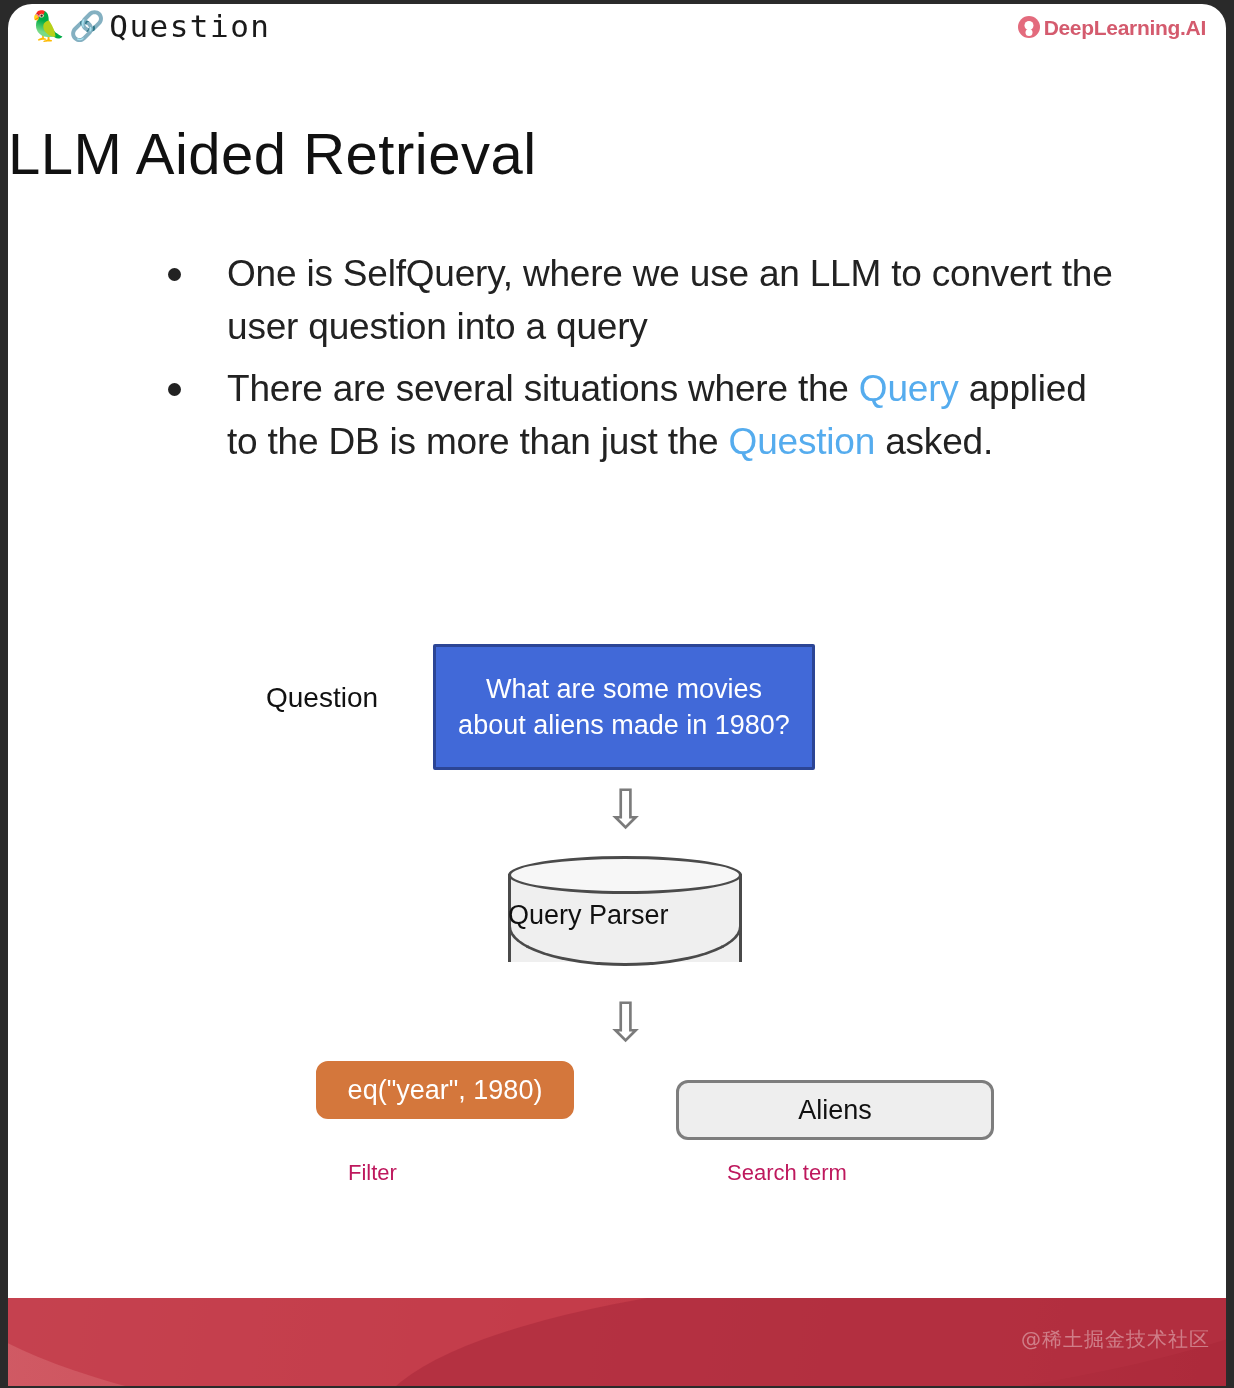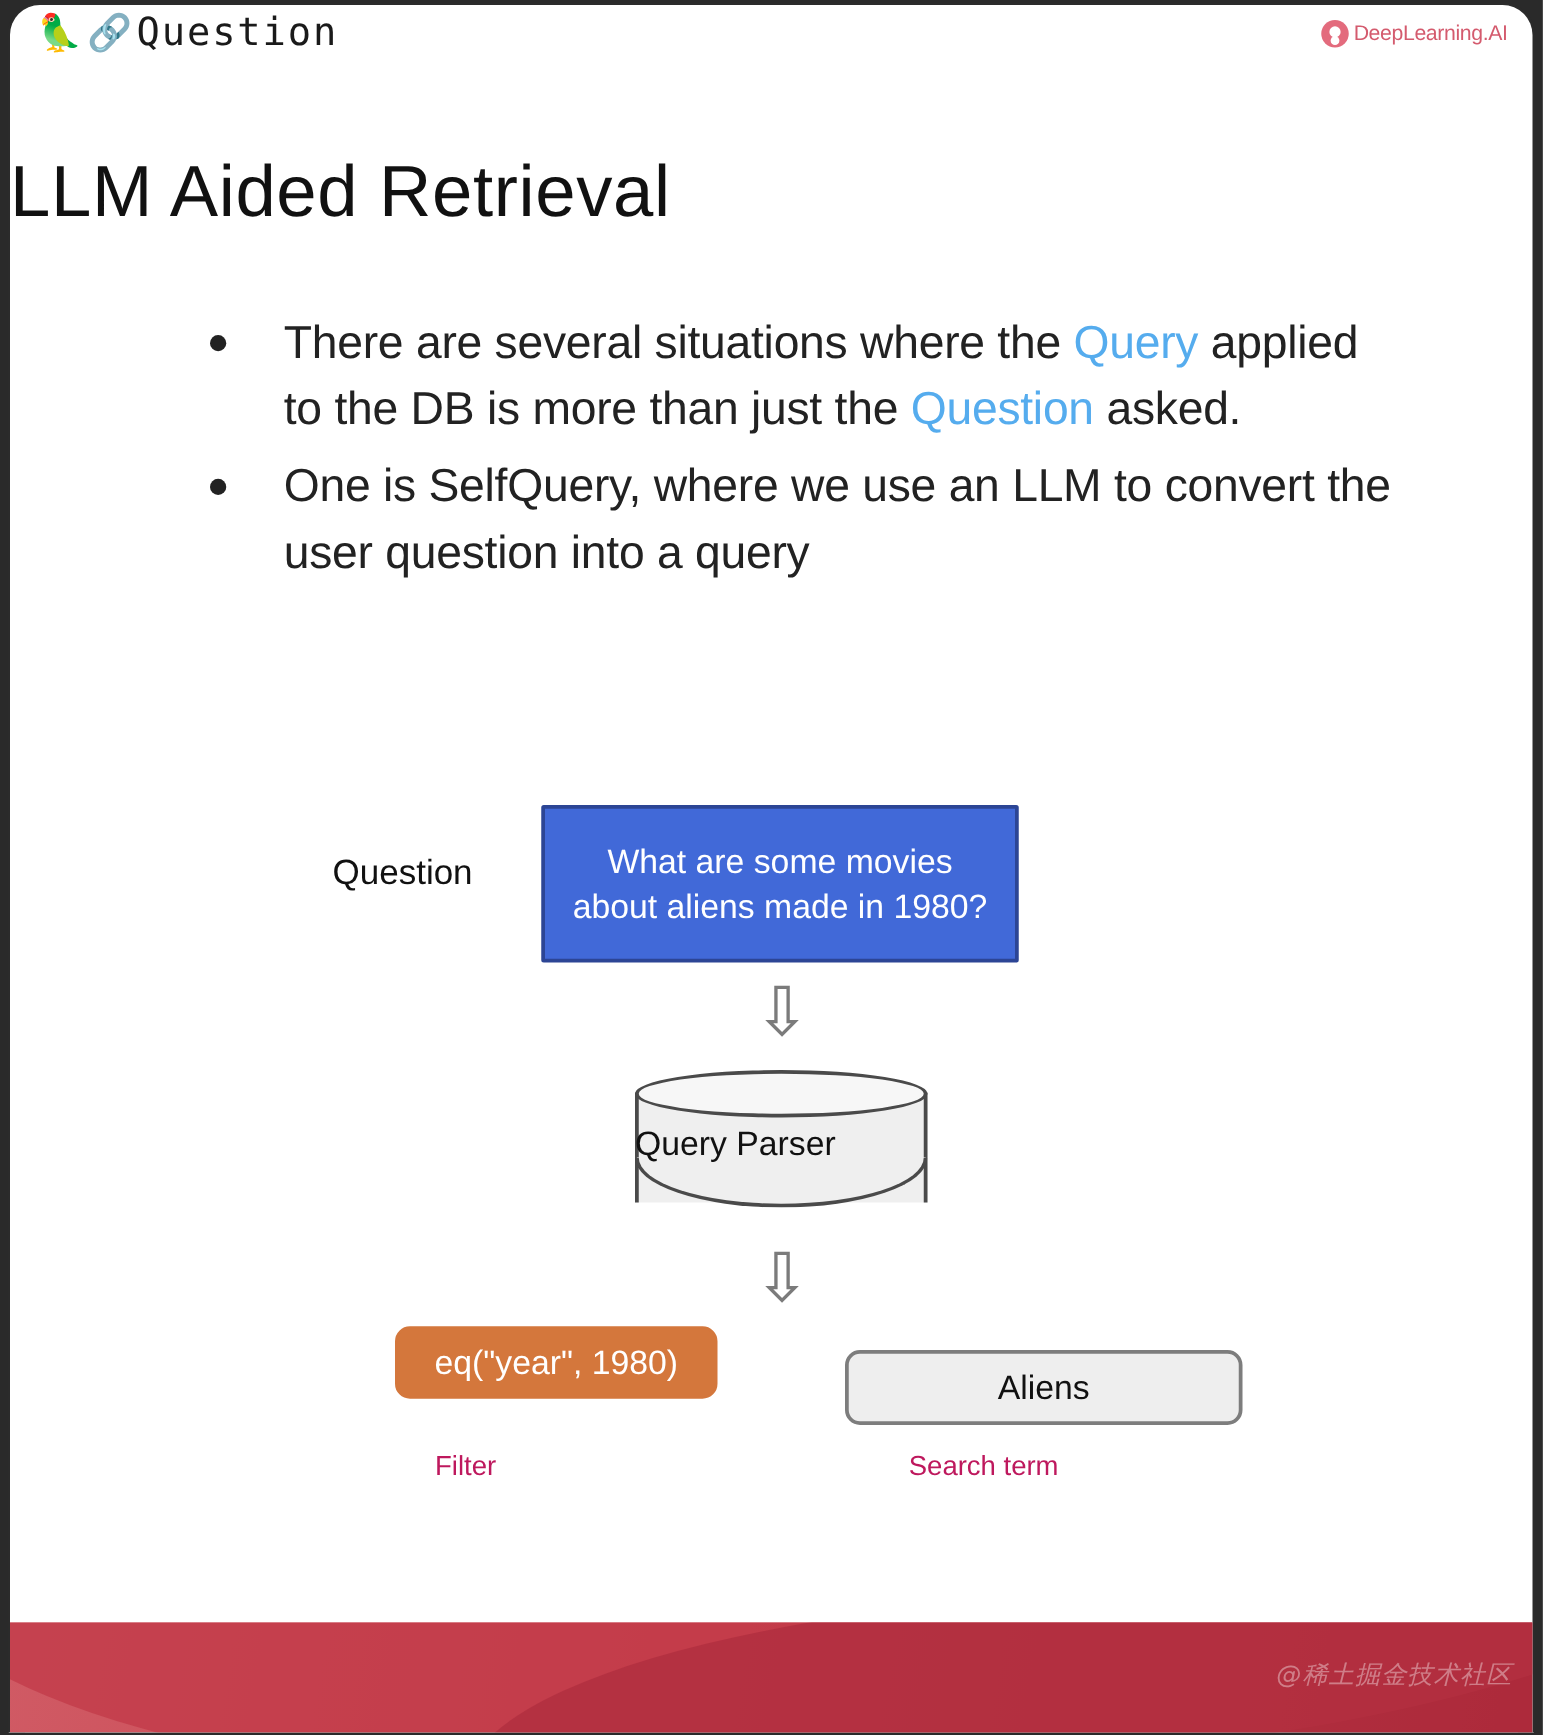--- a/index.html
+++ b/index.html
@@ -55,24 +55,23 @@
     font-size: 29px;
     line-height: 1;
     margin-right: 2px;
   }
 
   .brand-right {
     position: absolute;
     right: 20px;
     top: 12px;
     display: flex;
-    align-items: center;
     gap: 4px;
-    font-size: 17px;
-    font-weight: 400;
+    font-size: 21px;
+    font-weight: 700;
     color: #d45b6e;
     letter-spacing: -0.3px;
     white-space: nowrap;
   }
   .dl-mark {
     width: 22px; height: 22px;
     border-radius: 50%;
     background: #e36b7d;
     position: relative;
     flex: 0 0 auto;
@@ -252,21 +251,20 @@
 
   
   .footer {
     position: absolute;
     left: 0;
     bottom: 0;
     width: 100%;
     height: 88px;
     background: linear-gradient(100deg, #d05a64 0%, #c9434f 48%, #b32d3c 100%);
     overflow: hidden;
-    font-style: italic;
   }
   .footer .wave {
     position: absolute;
     left: -8%;
     top: -62px;
     width: 120%;
     height: 190px;
     background: #c23a48;
     border-radius: 0 0 62% 38% / 0 0 100% 100%;
     opacity: 0.75;
@@ -306,27 +304,27 @@
     <div class="brand-right">
       <span class="dl-mark"></span>
       <span>DeepLearning.AI</span>
     </div>
 
     <div class="slide-title">LLM Aided Retrieval</div>
 
     <div class="bullets">
       <div class="bullet">
         <span class="dot"></span>
+        <span class="btext">One is SelfQuery, where we use an LLM to convert the user question into a query</span>
+      </div>
+      <div class="bullet">
+        <span class="dot"></span>
         <span class="btext">
           <span>There are several situations where the </span><span class="hl">Query</span><span> applied to the DB is more than just the </span><span class="hl">Question</span><span> asked.</span>
         </span>
-      </div>
-      <div class="bullet">
-        <span class="dot"></span>
-        <span class="btext">One is SelfQuery, where we use an LLM to convert the user question into a query</span>
       </div>
     </div>
 
     <div class="side-label" id="label-question">Question</div>
 
     <div class="q-box">What are some movies about aliens made in 1980?</div>
 
     <div class="arrow" id="arrow-1">⇩</div>
 
     <div class="cyl">

